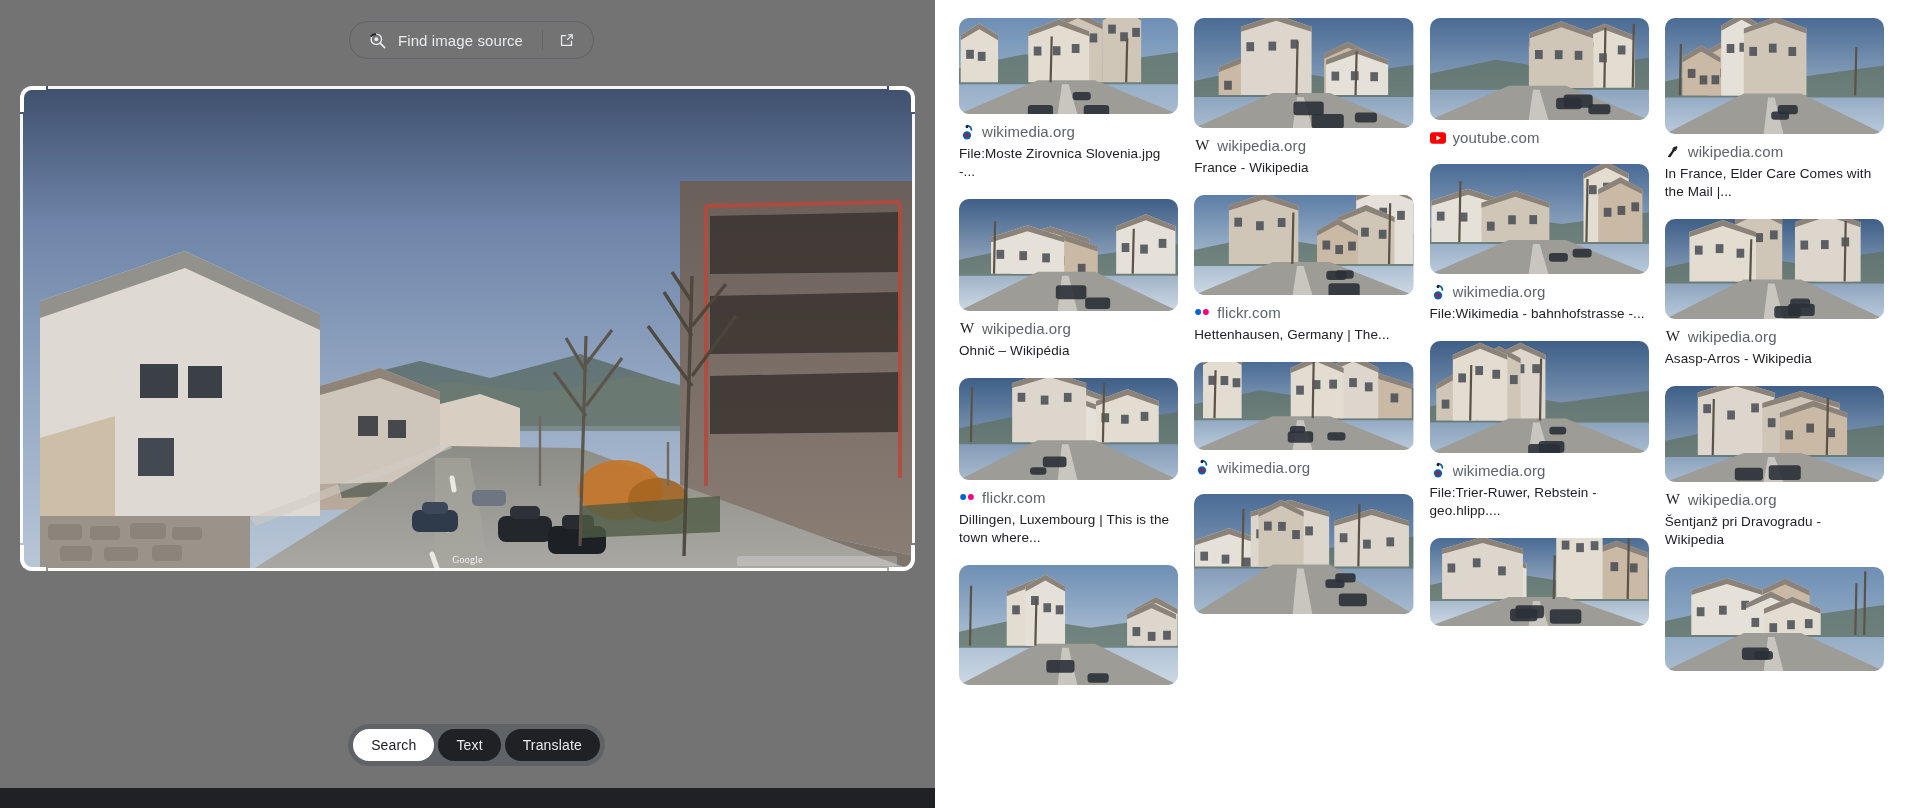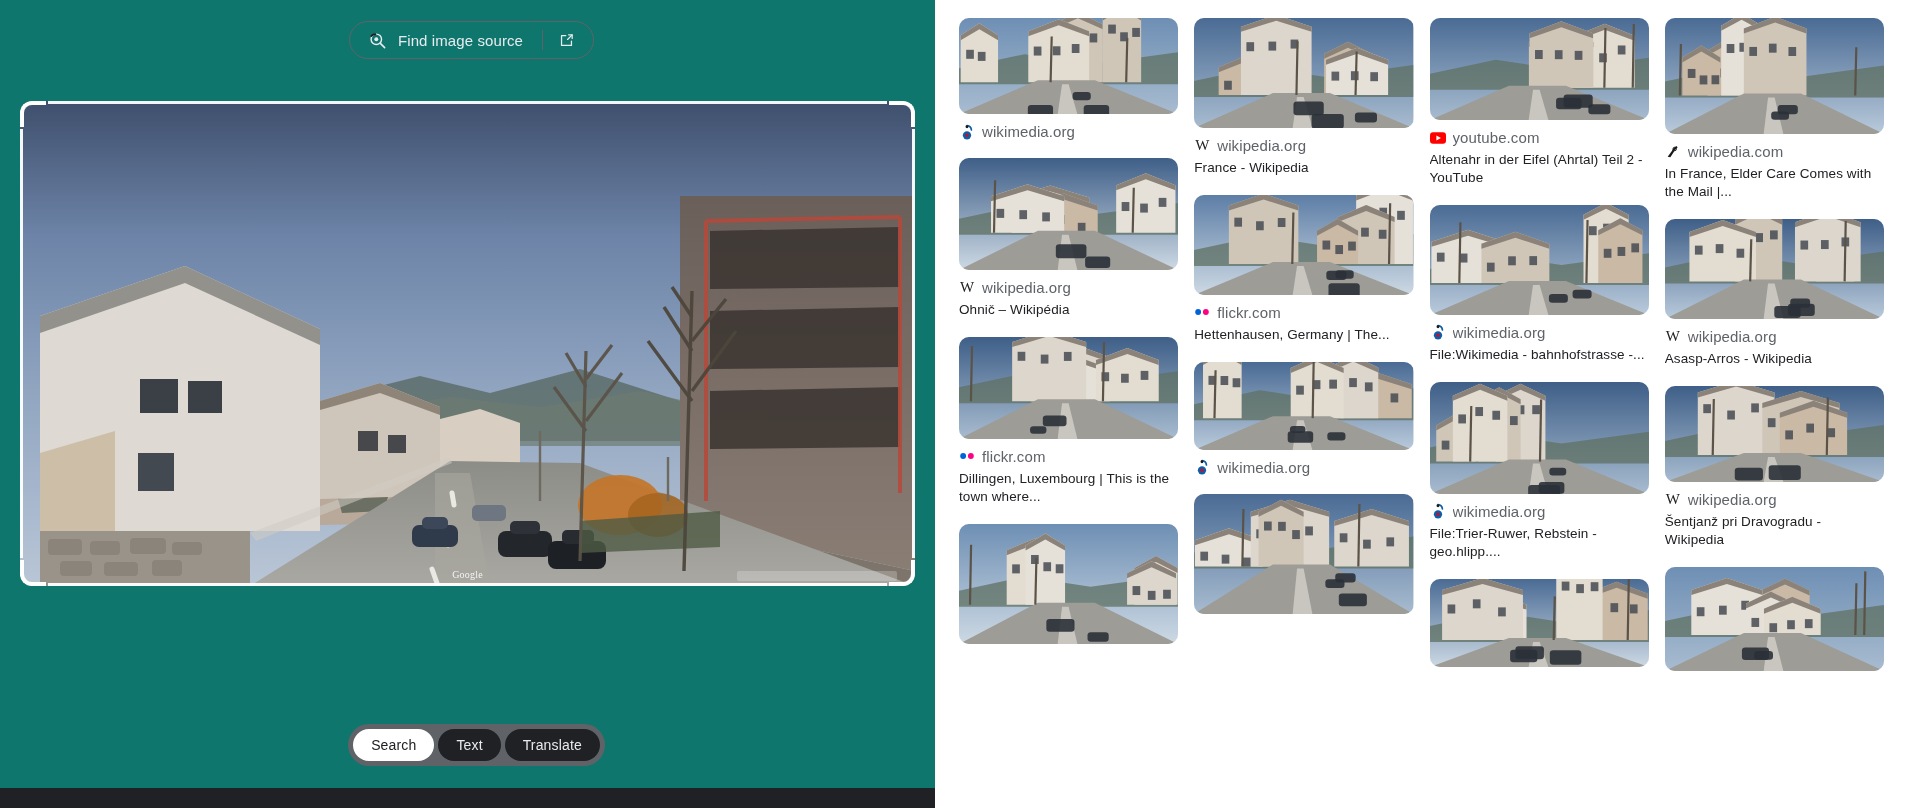--- a/index.html
+++ b/index.html
@@ -11,21 +11,21 @@
   }
   .app {
     display: flex;
     width: 1906px; height: 808px;
   }
 
   
   .left-pane {
     width: 935px;
     height: 788px;
-    background: #0f766e;
+    background: #737373;
     position: relative;
     flex: 0 0 935px;
     padding-left: 8px;
   }
 
   .find-source-wrap {
     height: 80px;
     display: flex;
     align-items: center;
     justify-content: center;
@@ -49,21 +49,21 @@
   .fs-divider {
     width: 1px; height: 20px;
     background: #5f6368;
     margin: 0 4px 0 8px;
   }
   .icon { display: inline-flex; align-items: center; justify-content: center; }
 
   
   .image-stage {
     position: absolute;
-    left: 20px; top: 101px;
+    left: 20px; top: 86px;
     width: 895px; height: 485px;
   }
   .photo {
     position: absolute;
     inset: 0;
     border-radius: 14px;
     overflow: hidden;
     background: #7d8fa8;
   }
   .photo svg { display: block; width: 100%; height: 100%; }
@@ -422,21 +422,21 @@
               </div><div class="src-row">
         <span class="favicon">
                   <svg width="16" height="16" viewBox="0 0 24 24">
                     <circle cx="12" cy="17" r="6.2" fill="#0b5ea8"></circle>
                     <circle cx="12" cy="17" r="2.6" fill="#c8102e"></circle>
                     <path d="M12 2.6 A7 7 0 0 1 18.6 9" stroke="#0b5ea8" stroke-width="2.6" fill="none" stroke-linecap="round"></path>
                     <circle cx="12" cy="4" r="2.2" fill="#1b1b1b"></circle>
                   </svg>
                 </span>
         <span class="src-name">wikimedia.org</span>
-      </div></div><div class="match-card"><div class="thumb">
+      </div><div class="match-title">File:Moste Zirovnica Slovenia.jpg -...</div></div><div class="match-card"><div class="thumb">
                 <svg viewBox="0 0 200 112" preserveAspectRatio="none" style="height:112px">
                   <defs>
                     <linearGradient id="g3490" x1="0" y1="0" x2="0" y2="1">
                       <stop offset="0%" stop-color="#3f5f88"></stop>
                       <stop offset="100%" stop-color="#cdd9e4"></stop>
                     </linearGradient>
                   </defs>
                   <rect width="200" height="112" fill="url(#g3490)"></rect>
                   <path d="M0 60.84569908812642 L60 46.84569908812642 L120 56.84569908812642 L200 44.84569908812642 L200 76.84569908812642 L0 76.84569908812642 Z" fill="#5f7061" opacity=".75"></path>
                   <path d="M47.90991313244272 39.456598191931846 L83.31380775432157 27.456598191931846 L118.71770237620044 39.456598191931846 L118.71770237620044 74.84569908812642 L47.90991313244272 74.84569908812642 Z" fill="#e3dcd0"></path>
@@ -769,21 +769,21 @@
                   <path d="M184.93420395068824 69.72682943899184 L185.93420395068824 5.931765005048362" stroke="#5b5347" stroke-width="2" fill="none"></path>
                 </svg>
               </div><div class="src-row">
         <span class="favicon">
                   <svg width="16" height="12" viewBox="0 0 24 17">
                     <rect width="24" height="17" rx="4.5" fill="#ff0000"></rect>
                     <path d="M9.6 4.6 L16.4 8.5 L9.6 12.4 Z" fill="#fff"></path>
                   </svg>
                 </span>
         <span class="src-name">youtube.com</span>
-      </div><div class="match-title">Altenahr in der Eifel (Ahrtal) Teil 2 - YouTube</div></div><div class="match-card"><div class="thumb">
+      </div></div><div class="match-card"><div class="thumb">
                 <svg viewBox="0 0 200 110" preserveAspectRatio="none" style="height:110px">
                   <defs>
                     <linearGradient id="g5808" x1="0" y1="0" x2="0" y2="1">
                       <stop offset="0%" stop-color="#4a6b94"></stop>
                       <stop offset="100%" stop-color="#b9cadb"></stop>
                     </linearGradient>
                   </defs>
                   <rect width="200" height="110" fill="url(#g5808)"></rect>
                   <path d="M0 64.09700972782449 L60 50.097009727824485 L120 60.097009727824485 L200 48.097009727824485 L200 80.09700972782449 L0 80.09700972782449 Z" fill="#5f7061" opacity=".75"></path>
                   <path d="M1.2893038591240693 36.798532132152474 L34.703401257643584 24.798532132152474 L68.11749865616311 36.798532132152474 L68.11749865616311 78.09700972782449 L1.2893038591240693 78.09700972782449 Z" fill="#e6e1d8"></path>

